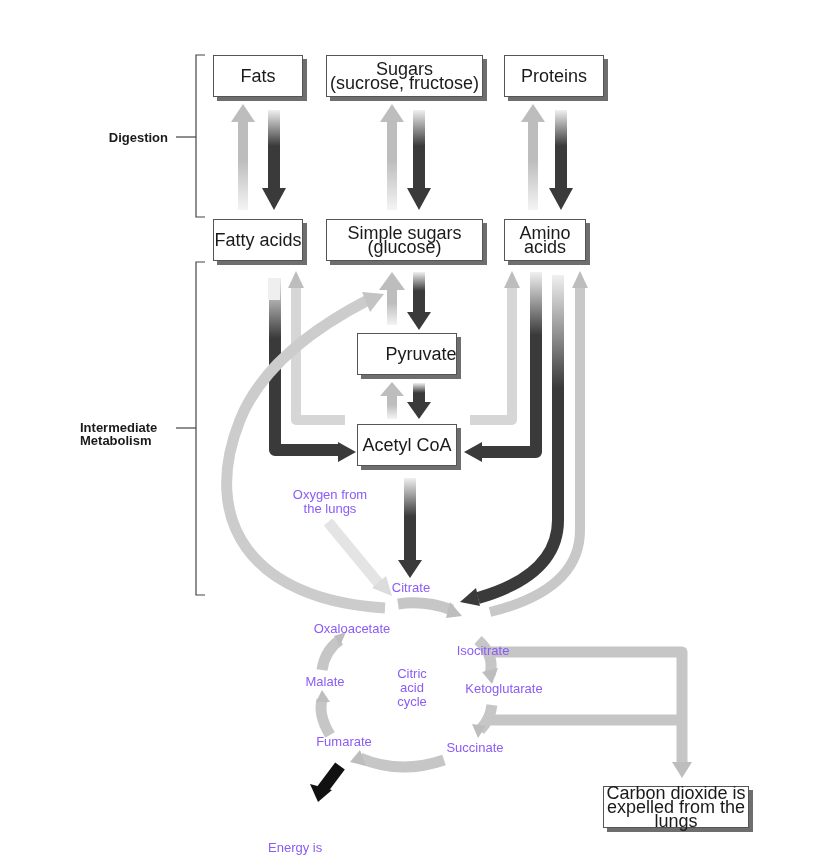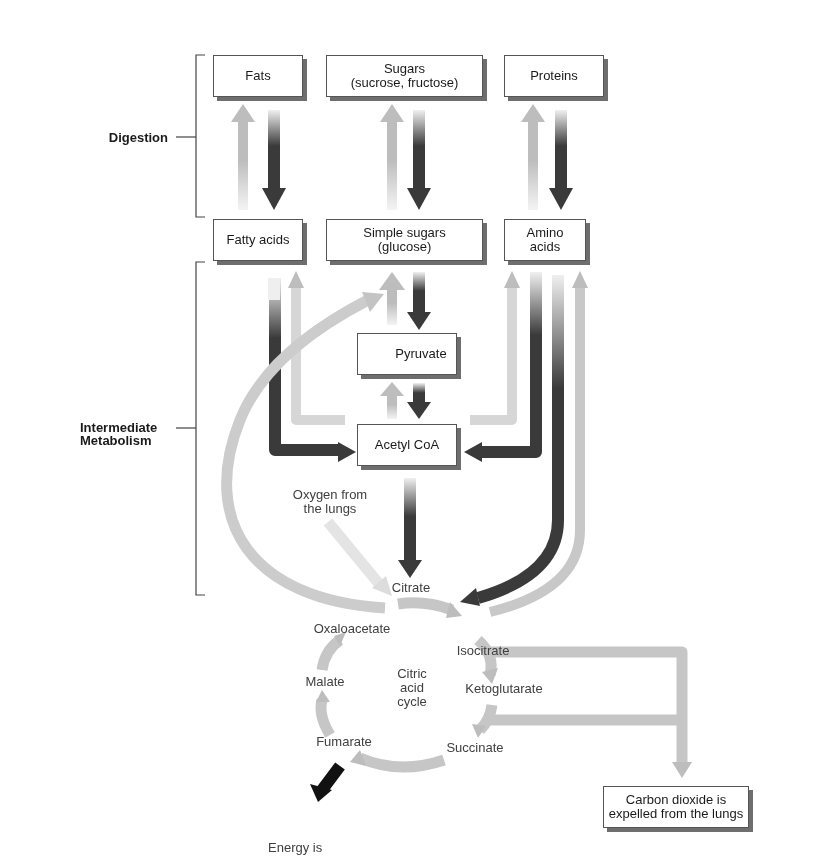--- a/index.html
+++ b/index.html
@@ -1,24 +1,24 @@
 <!DOCTYPE html>
 <html><head>
 <meta charset="utf-8">
 <style>
   html, body { margin: 0; padding: 0; background: #ffffff; }
   body { width: 840px; height: 857px; position: relative; overflow: hidden;
          font-family: "Liberation Sans", sans-serif; color: #1a1a1a; }
   #diagram { position: absolute; left: 0; top: 0; }
   .box { position: absolute; background: #fff; border: 1px solid #555;
          box-shadow: 4px 4px 0 #6e6e6e; display: flex; align-items: center;
-         justify-content: center; text-align: center; font-size: 13px;
+         justify-content: center; text-align: center; font-size: 18px;
          line-height: 14px; box-sizing: border-box; white-space: pre-line; }
   .lbl { position: absolute; font-size: 13px; line-height: 14px; text-align: center;
-         white-space: pre-line; color: #404040; }
+         white-space: pre-line; color: #8b5cf6; }
   .side { position: absolute; font-size: 13px; line-height: 13px; font-weight: bold;
           text-align: right; white-space: pre-line; }
 </style>
 </head>
 <body>
 
 <svg id="diagram" width="840" height="857" viewBox="0 0 840 857">
   <defs>
     <linearGradient id="gDownDark" x1="0" y1="0" x2="0" y2="1">
       <stop offset="0" stop-color="#f0f0f0"></stop>

